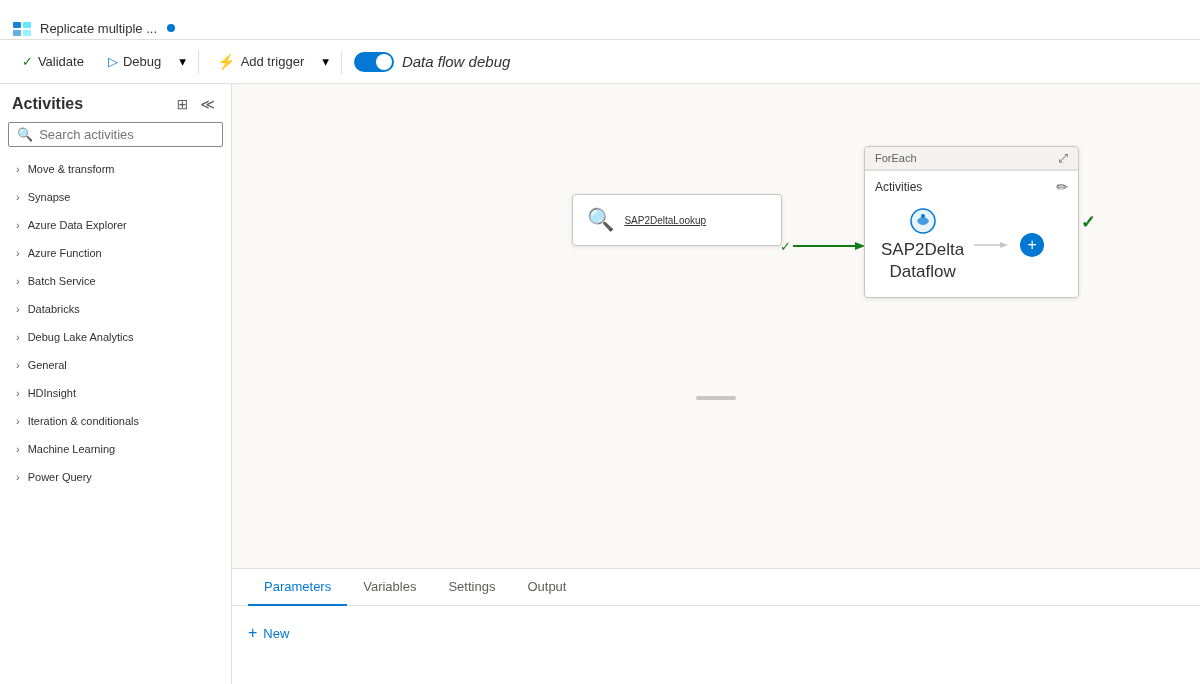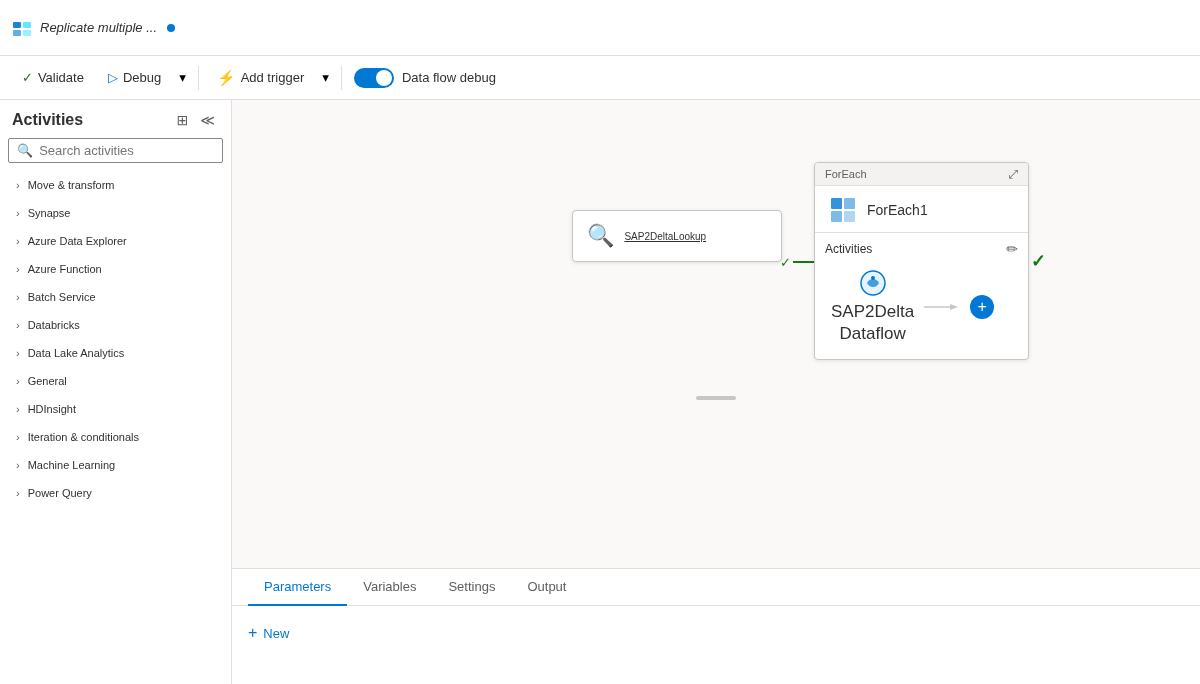--- a/index.html
+++ b/index.html
@@ -1,21 +1,21 @@
 <!DOCTYPE html>
 <html><head>
   <meta charset="utf-8">
   <style>
     * { margin: 0; padding: 0; box-sizing: border-box; }
     body { font-family: 'Segoe UI', Arial, sans-serif; font-size: 13px; background: #fff; color: #323130; width: 1200px; height: 684px; overflow: hidden; display: flex; flex-direction: column; }
 
     
     .top-bar {
-      display: flex; align-items: center; height: 56px; background: #fff;
-      border-bottom: 1px solid #e1dfdd; padding: 0 12px; gap: 8px; font-style: italic;
+      display: flex; align-items: flex-end; height: 40px; background: #fff;
+      border-bottom: 1px solid #e1dfdd; padding: 0 12px; gap: 8px;
     }
     .top-bar-logo { display: flex; align-items: center; gap: 6px; }
     .logo-icon { width: 22px; height: 22px; }
     .dirty-dot { width: 8px; height: 8px; background: #0078d4; border-radius: 50%; display: inline-block; margin-left: 4px; }
 
     
     .toolbar {
       display: flex; align-items: center; height: 44px; background: #fff;
       border-bottom: 1px solid #e1dfdd; padding: 0 12px; gap: 4px;
     }
@@ -33,21 +33,21 @@
     
     .toggle-container { display: flex; align-items: center; gap: 8px; margin-left: 4px; }
     .toggle {
       width: 40px; height: 20px; background: #0078d4; border-radius: 10px;
       position: relative; cursor: pointer;
     }
     .toggle-knob {
       width: 16px; height: 16px; background: #fff; border-radius: 50%;
       position: absolute; top: 2px; right: 2px;
     }
-    .toggle-label { font-size: 13px; color: #323130; }
+    .toggle-label { font-size: 15px; color: #323130; font-style: italic; }
 
     
     .main { display: flex; flex: 1; overflow: hidden; }
 
     
     .sidebar {
       width: 232px; background: #fff; border-right: 1px solid #e1dfdd;
       display: flex; flex-direction: column; overflow: hidden;
     }
     .sidebar-header {
@@ -244,21 +244,21 @@
       <div class="sidebar-item">
         <span class="chevron-icon">›</span>
         <span class="sidebar-item-label">Batch Service</span>
       </div>
       <div class="sidebar-item">
         <span class="chevron-icon">›</span>
         <span class="sidebar-item-label">Databricks</span>
       </div>
       <div class="sidebar-item">
         <span class="chevron-icon">›</span>
-        <span class="sidebar-item-label">Data Lake Analytics</span>
+        <span class="sidebar-item-label">Debug Lake Analytics</span>
       </div>
       <div class="sidebar-item">
         <span class="chevron-icon">›</span>
         <span class="sidebar-item-label">General</span>
       </div>
       <div class="sidebar-item">
         <span class="chevron-icon">›</span>
         <span class="sidebar-item-label">HDInsight</span>
       </div>
       <div class="sidebar-item">
@@ -287,33 +287,24 @@
       </div>
 
       <div style="position:absolute; left:548px; top:154px; display:flex; align-items:center; gap:0;">
         <span style="color:#107c10; font-size:13px; margin-right:2px;">✓</span>
         <svg width="74" height="16">
           <line x1="0" y1="8" x2="62" y2="8" stroke="#107c10" stroke-width="2"></line>
           <polygon points="62,4 72,8 62,12" fill="#107c10"></polygon>
         </svg>
       </div>
 
-      <div class="foreach-node" style="position:absolute; left:582px; top:62px; width:215px;">
+      <div class="foreach-node" style="position:absolute; left:632px; top:62px; width:215px;">
         <div class="foreach-header">
           <span>ForEach</span>
           <button class="maximize-btn">⤢</button>
-        </div>
-        <div class="foreach-title-row">
-          <svg width="28" height="28" viewBox="0 0 28 28">
-            <rect x="2" y="2" width="11" height="11" rx="1" fill="#0078d4" opacity="0.8"></rect>
-            <rect x="15" y="2" width="11" height="11" rx="1" fill="#0078d4" opacity="0.5"></rect>
-            <rect x="2" y="15" width="11" height="11" rx="1" fill="#0078d4" opacity="0.5"></rect>
-            <rect x="15" y="15" width="11" height="11" rx="1" fill="#0078d4" opacity="0.3"></rect>
-          </svg>
-          <span class="foreach-name">ForEach1</span>
         </div>
         <hr class="foreach-divider">
         <div class="foreach-activities-section">
           <div class="activities-row">
             <span class="activities-label">Activities</span>
             <button class="edit-btn">✏</button>
           </div>
           <div class="inner-activities">
             <div class="inner-node">
               <svg width="28" height="28" viewBox="0 0 28 28">

